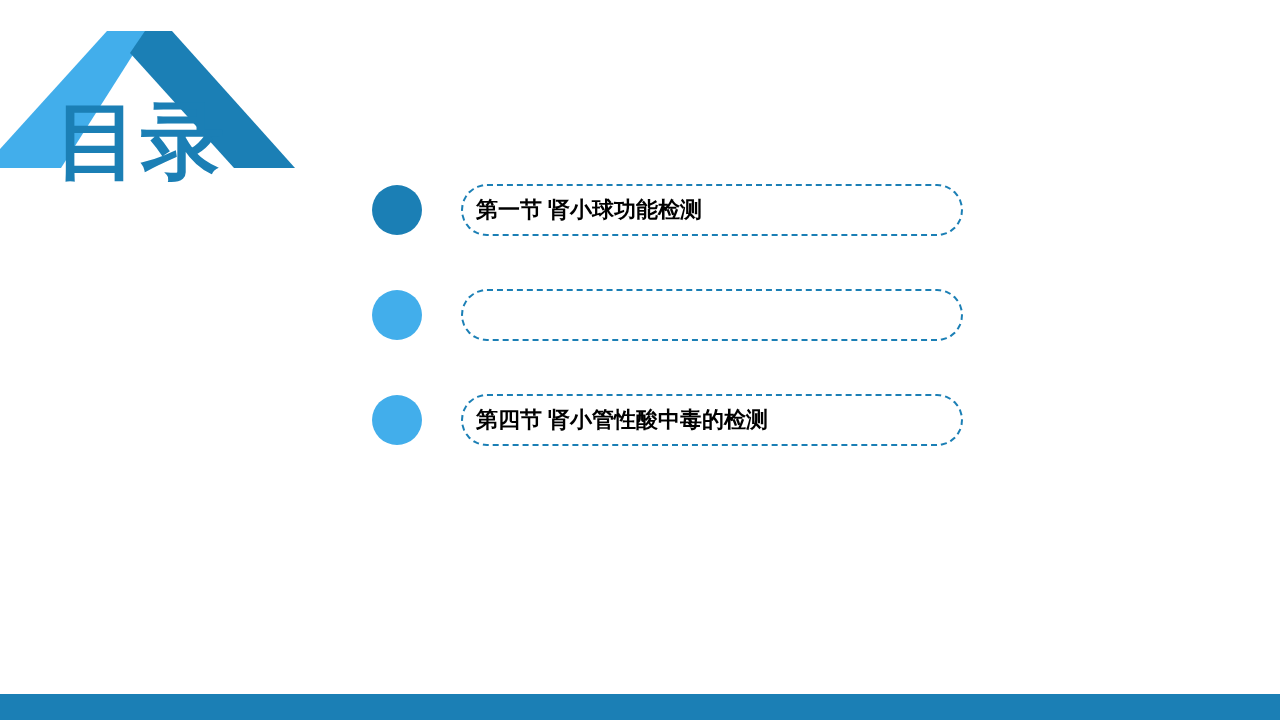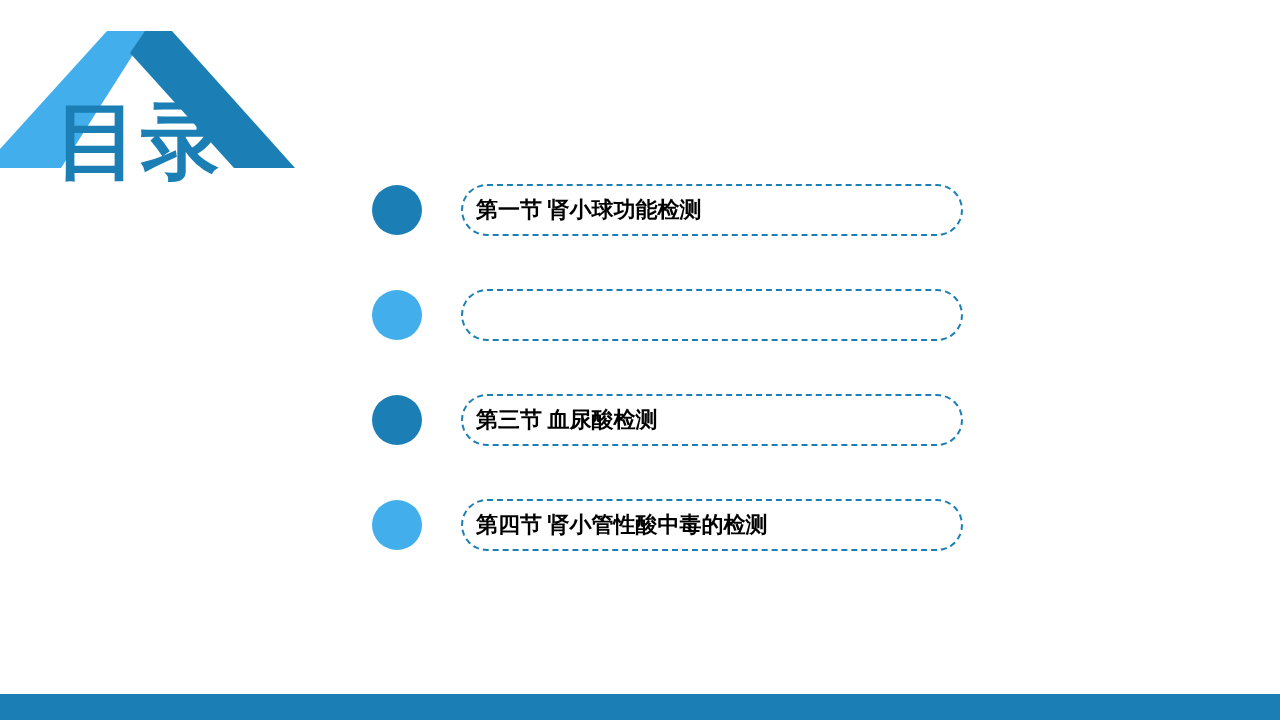--- a/index.html
+++ b/index.html
@@ -83,21 +83,21 @@
     border: 2px dashed #1b7fb5;
     border-radius: 26px;
     background: transparent;
   }
   .toc-label {
     position: absolute;
     left: 104px;
     top: 0;
     height: 52px;
     line-height: 52px;
-    font-family: Liberation Serif, serif;
+    font-family: Liberation Sans, sans-serif;
     font-size: 22px;
     font-weight: bold;
     color: #000000;
     white-space: nowrap;
     text-align: right;
   }
 
   
   #bottom-bar {
     position: absolute;
@@ -126,25 +126,20 @@
       <span class="toc-bullet dark"></span>
       <span class="toc-box"></span>
       <span class="toc-label">第一节  肾小球功能检测</span>
     </div>
 
     <div class="toc-row">
       <span class="toc-bullet light"></span>
       <span class="toc-box"></span>
     </div>
 
-    <div class="toc-row">
-      <span class="toc-bullet dark"></span>
-      <span class="toc-box"></span>
-      <span class="toc-label">第三节  血尿酸检测</span>
-    </div>
 
     <div class="toc-row">
       <span class="toc-bullet light"></span>
       <span class="toc-box"></span>
       <span class="toc-label">第四节  肾小管性酸中毒的检测</span>
     </div>
 
   </div>
 
   <div id="bottom-bar"></div>

